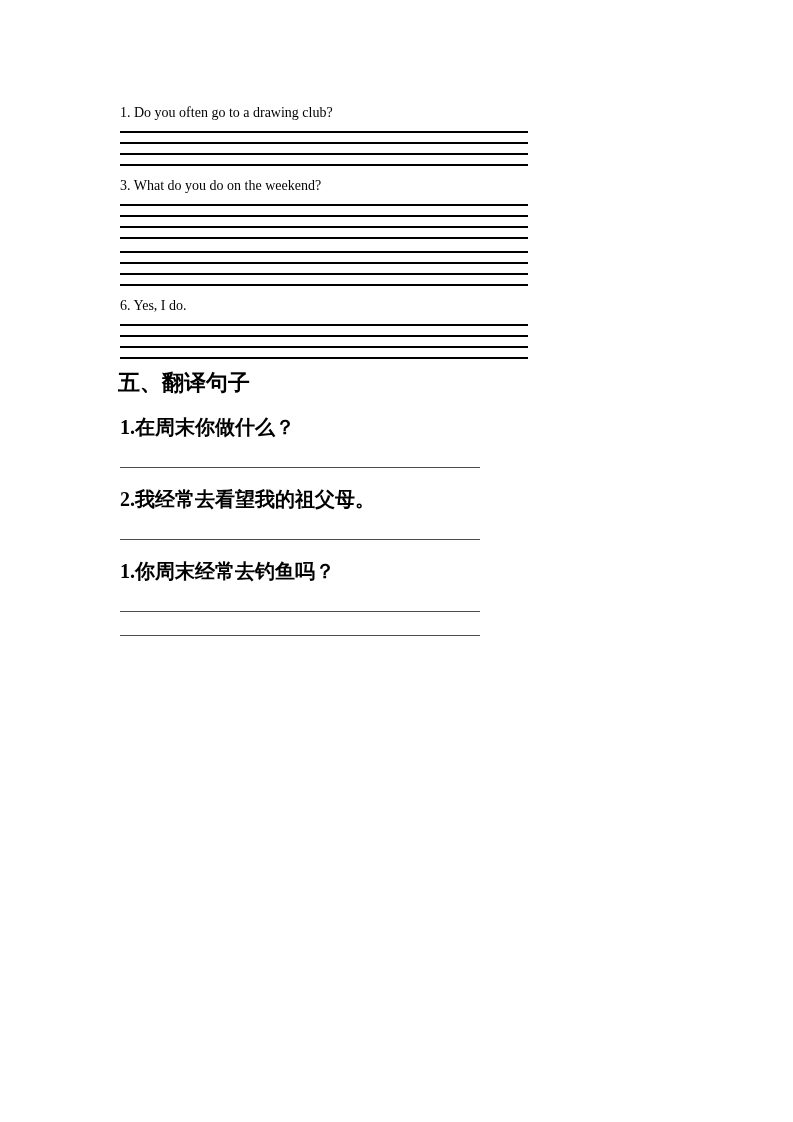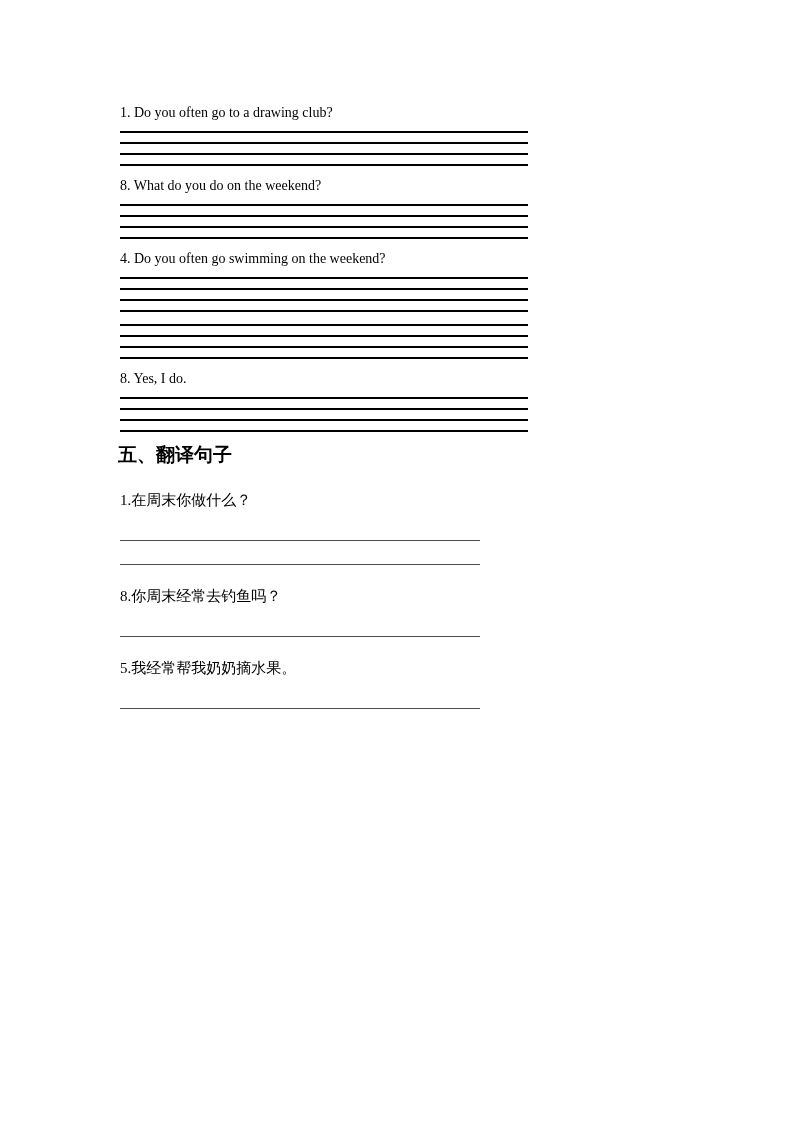--- a/index.html
+++ b/index.html
@@ -32,34 +32,35 @@
   }
   .rule-en {
     height: 0;
     border-top: 2px solid #000000;
     margin-top: 9px;
     width: 408px;
   }
   .rule-en.first { margin-top: 0; }
   
   .section-heading {
-    font-family: Liberation Mono, monospace;
+    font-family: Liberation Serif, serif;
     font-weight: bold;
-    font-size: 19px;
+    font-size: 22px;
     line-height: 22px;
     margin: 13px 0 25px -2px;
     white-space: nowrap;
   }
   
   .cn-item { margin: 0 0 23px 0; }
   .c-text {
     margin: 0 0 32px 0;
-    font-size: 15px;
+    font-size: 20px;
     line-height: 16px;
     white-space: nowrap;
+    font-weight: bold;
   }
   .rule-cn {
     height: 0;
     border-top: 1px solid #4d4d4d;
     width: 360px;
   }
 </style>
 </head>
 <body>
 
@@ -69,66 +70,59 @@
     <div class="en-item">
       <p class="q-text">1. Do you often go to a drawing club?</p>
       <div class="rule-en first"></div>
       <div class="rule-en"></div>
       <div class="rule-en"></div>
       <div class="rule-en"></div>
     </div>
 
 
     <div class="en-item">
-      <p class="q-text">8. What do you do on the weekend?</p>
+      <p class="q-text">3. What do you do on the weekend?</p>
       <div class="rule-en first"></div>
       <div class="rule-en"></div>
       <div class="rule-en"></div>
       <div class="rule-en"></div>
     </div>
 
-    <div class="en-item">
-      <p class="q-text">4. Do you often go swimming on the weekend?</p>
-      <div class="rule-en first"></div>
-      <div class="rule-en"></div>
-      <div class="rule-en"></div>
-      <div class="rule-en"></div>
-    </div>
 
     <div class="en-item">
       <div class="rule-en first"></div>
       <div class="rule-en"></div>
       <div class="rule-en"></div>
       <div class="rule-en"></div>
     </div>
 
     <div class="en-item">
-      <p class="q-text">8. Yes, I do.</p>
+      <p class="q-text">6. Yes, I do.</p>
       <div class="rule-en first"></div>
       <div class="rule-en"></div>
       <div class="rule-en"></div>
       <div class="rule-en"></div>
     </div>
 
     <h2 class="section-heading">五、翻译句子</h2>
 
     <div class="cn-item">
       <p class="c-text">1.在周末你做什么？</p>
       <div class="rule-cn"></div>
     </div>
 
     <div class="cn-item">
+      <p class="c-text">2.我经常去看望我的祖父母。</p>
       <div class="rule-cn"></div>
     </div>
 
 
     <div class="cn-item">
-      <p class="c-text">8.你周末经常去钓鱼吗？</p>
+      <p class="c-text">1.你周末经常去钓鱼吗？</p>
       <div class="rule-cn"></div>
     </div>
 
     <div class="cn-item">
-      <p class="c-text">5.我经常帮我奶奶摘水果。</p>
       <div class="rule-cn"></div>
     </div>
 
   </div>
 </div>
 
 </body></html>

